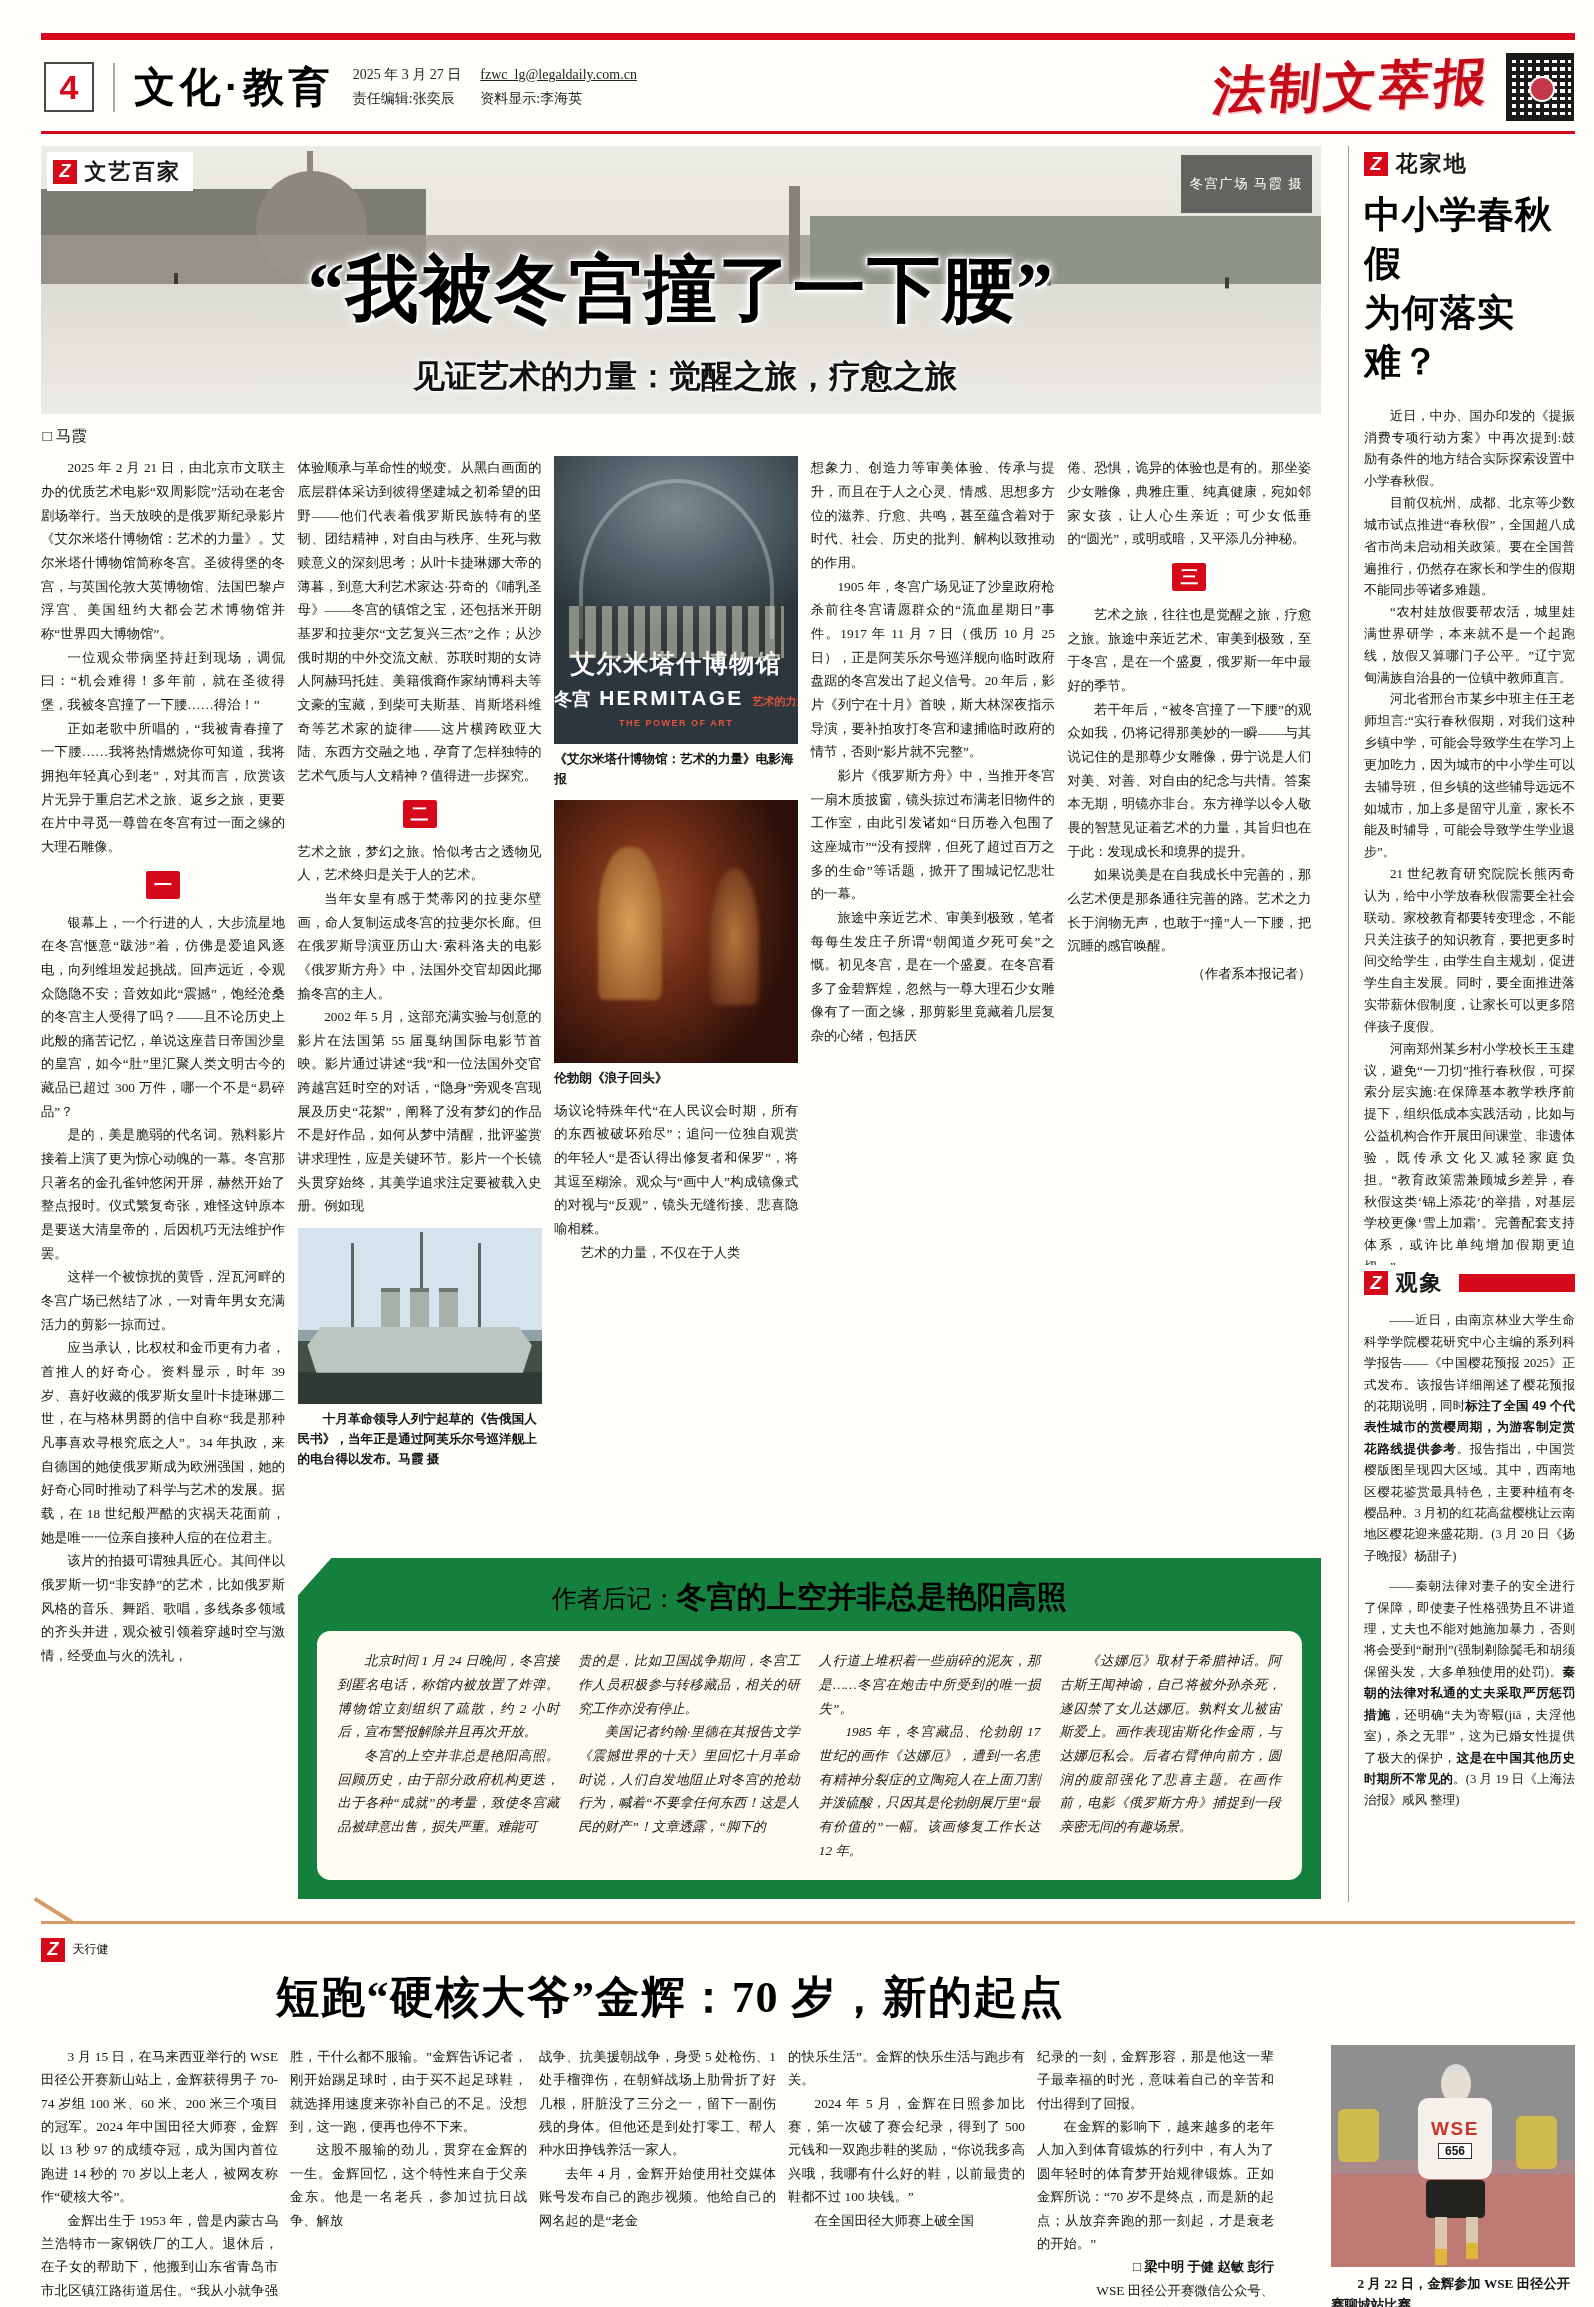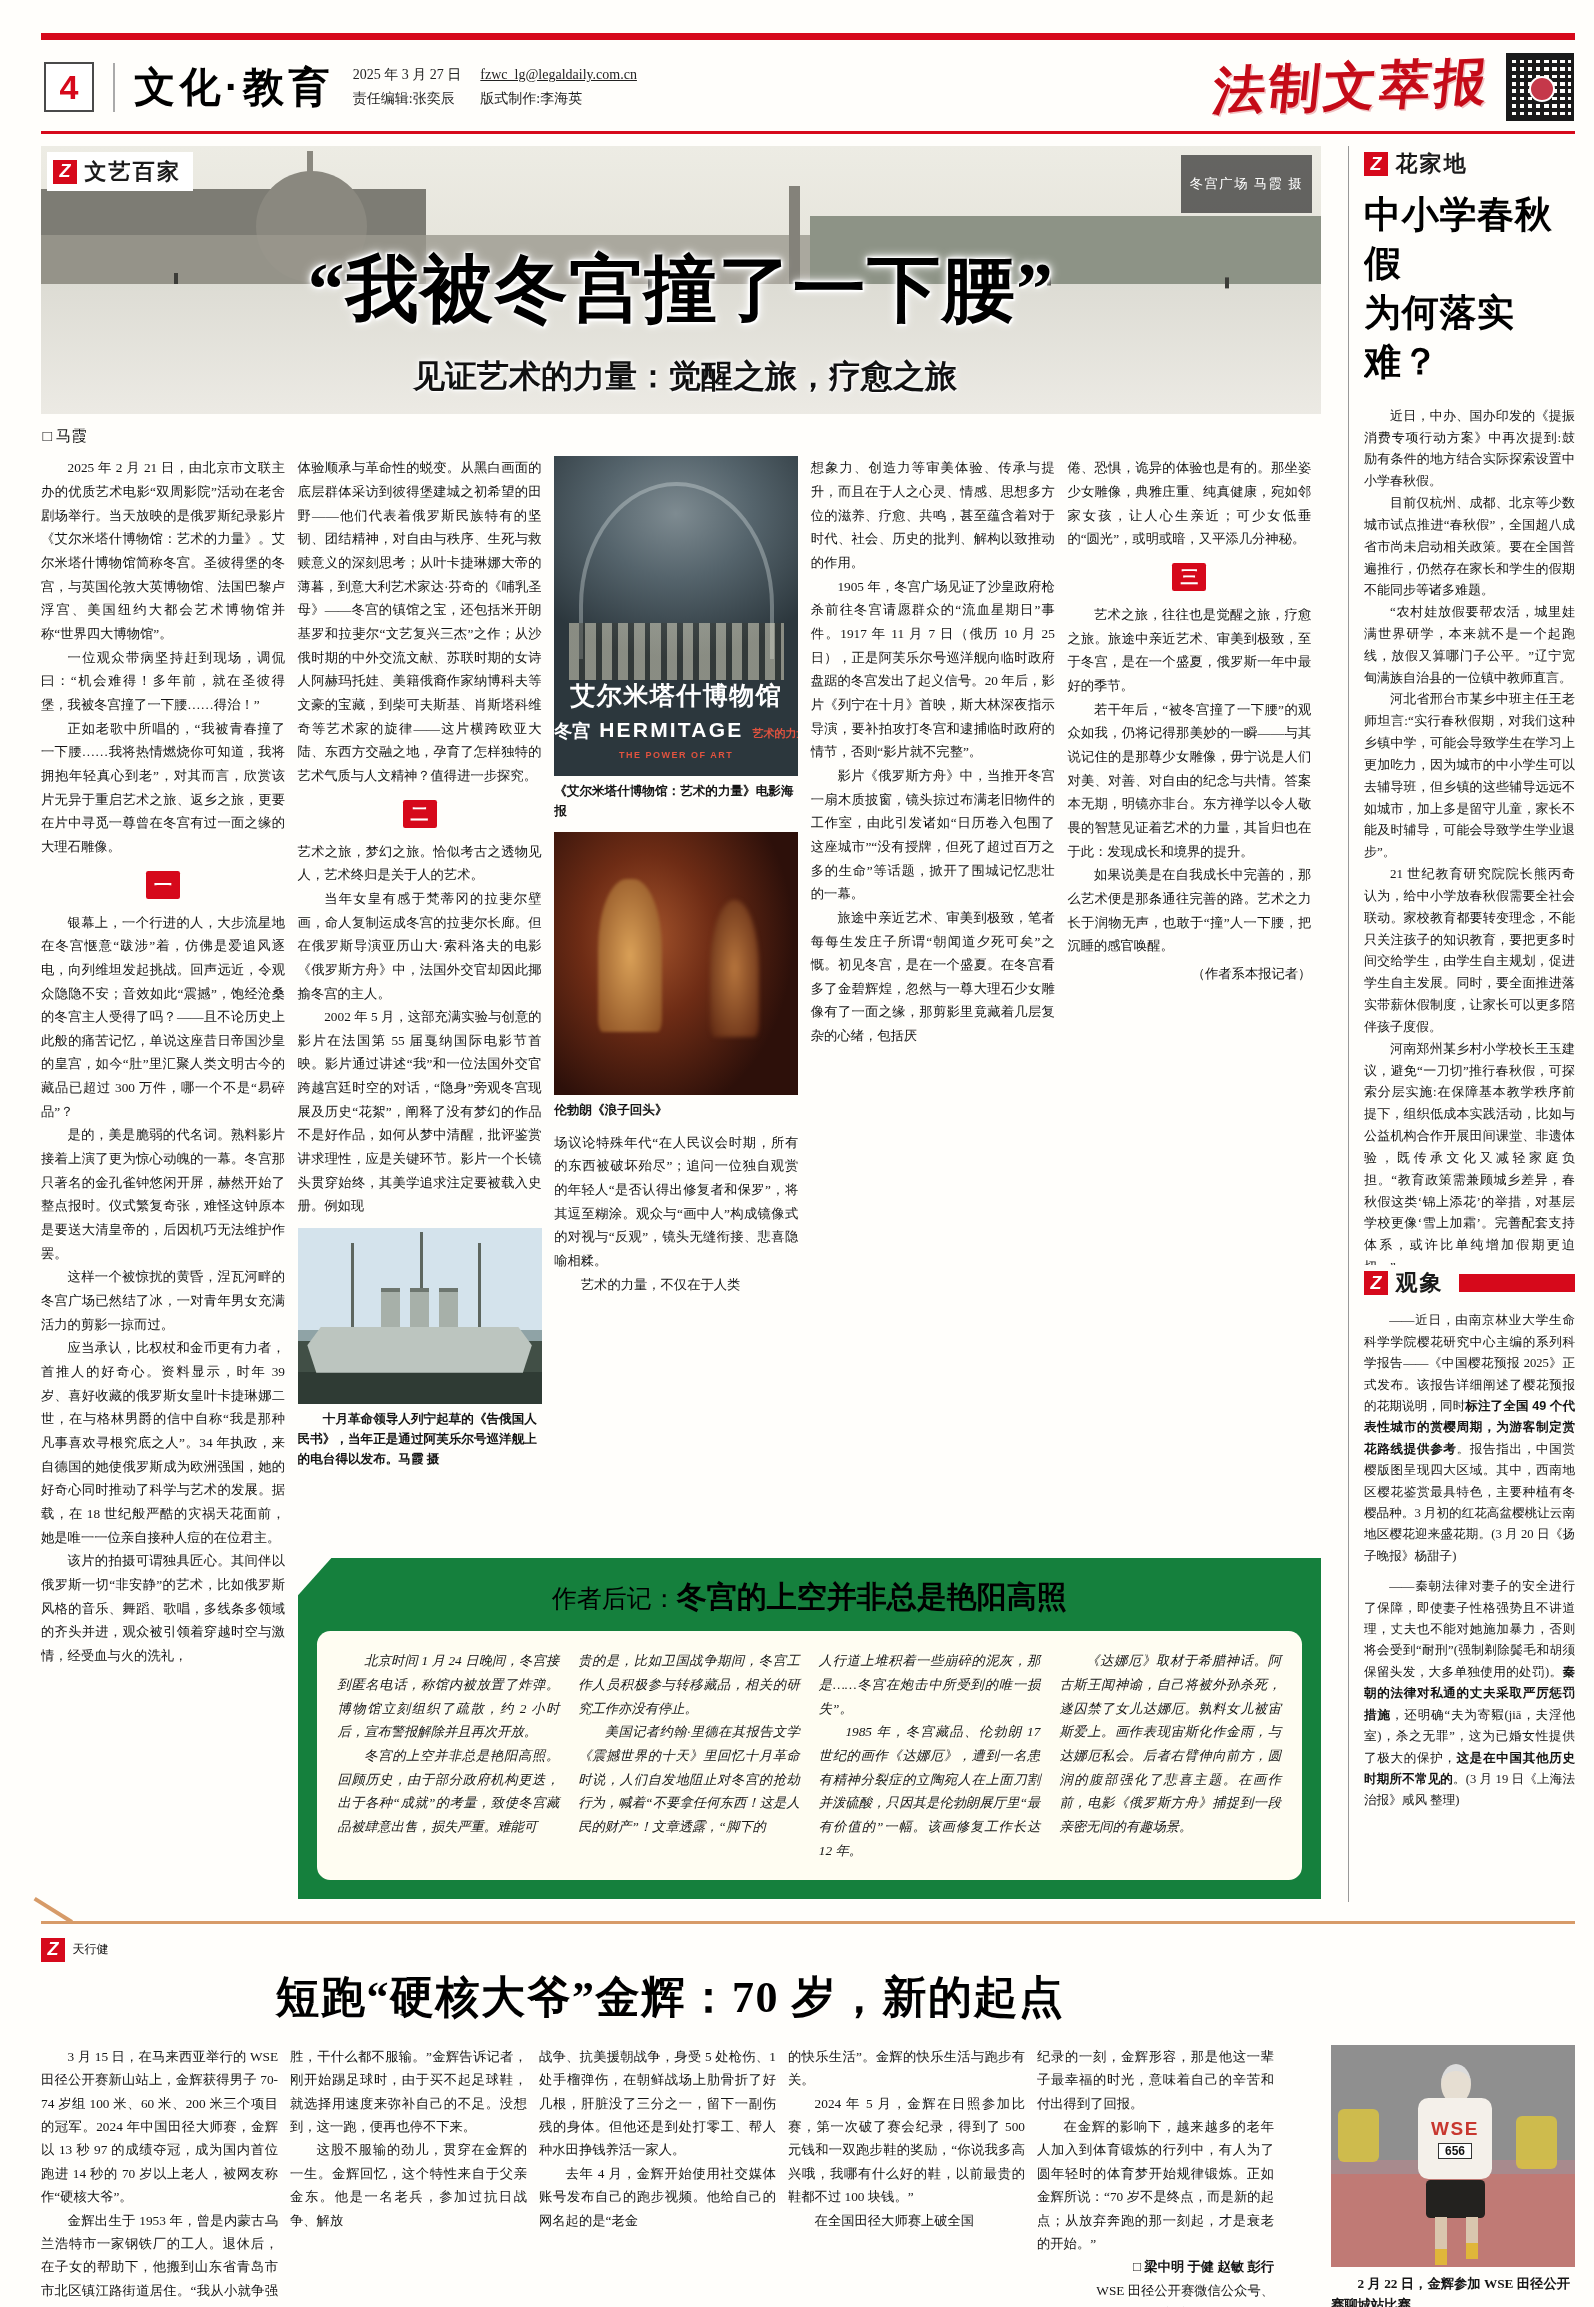--- a/index.html
+++ b/index.html
@@ -63,21 +63,21 @@
   .cols4{display:flex;gap:12.6px;flex:1;min-height:0;}
   .cols4 .col{min-width:0;}
   .article-body p.para{margin:0;text-indent:2em;font-size:13.3px;line-height:1.78;}
   .cont p.para:first-child{text-indent:0;}
   .sec-marker{margin:12px auto;width:34px;height:28px;background:#d6091b;color:#fff;border-radius:2.2px;
         display:flex;align-items:center;justify-content:center;
         font:bold 18px "Liberation Sans","DejaVu Sans",sans-serif;}
   .tail-line{margin:7.4px 0 0;font-size:13.3px;text-align:right;}
   .caption{font-weight:bold;font-size:12.6px;line-height:1.55;margin:6px 0 10.4px;text-align:left;}
   
-  .poster{position:relative;height:320px;overflow:hidden;color:#fff;
+  .poster{position:relative;height:288px;overflow:hidden;color:#fff;
         background:radial-gradient(ellipse 70% 45% at 50% 18%, #7e8b91 0%, #55646c 45%, #2c373d 100%);}
   .poster::before{content:"";position:absolute;left:10%;right:10%;top:8%;height:54%;
         border-radius:50% 50% 0 0/70% 70% 0 0;border:4.4px solid rgba(220,228,230,.35);border-bottom:none;}
   .poster::after{content:"";position:absolute;left:6%;right:6%;top:52%;height:18%;
         background:repeating-linear-gradient(90deg,rgba(230,225,200,.5) 0 10.4px,rgba(60,60,50,.4) 10.4px 16.3px);}
   .poster-title{position:absolute;left:0;right:0;bottom:64px;text-align:center;
         font:bold 25px "Liberation Sans","DejaVu Sans",sans-serif;letter-spacing:1.5px;}
   .poster-sub{position:absolute;left:0;right:0;bottom:33px;text-align:center;white-space:nowrap;}
   .poster-sub .cn{font:bold 18px "Liberation Sans","DejaVu Sans",sans-serif;margin-right:6px;}
   .poster-sub .en{font:bold 21px "Liberation Sans","DejaVu Sans",sans-serif;letter-spacing:2.2px;}
@@ -162,21 +162,21 @@
     <div class="header-row">
       <div class="pagenum-box">4</div>
       <div class="vdiv"></div>
       <h1 class="section-title">文化·教育</h1>
       <div class="meta">
         <div>2025 年 3 月 27 日</div>
         <div>责任编辑:张奕辰</div>
       </div>
       <div class="meta">
         <div class="email">fzwc_lg@legaldaily.com.cn</div>
-        <div>版式制作:李海英</div>
+        <div>资料显示:李海英</div>
       </div>
       <div class="flex-sp"></div>
       <div class="masthead">法制文萃报</div>
       <div class="qr"></div>
     </div>
     <div class="rule-red thin"></div>
   </header>
 
   <div class="content-row">
     <div class="main-left">

